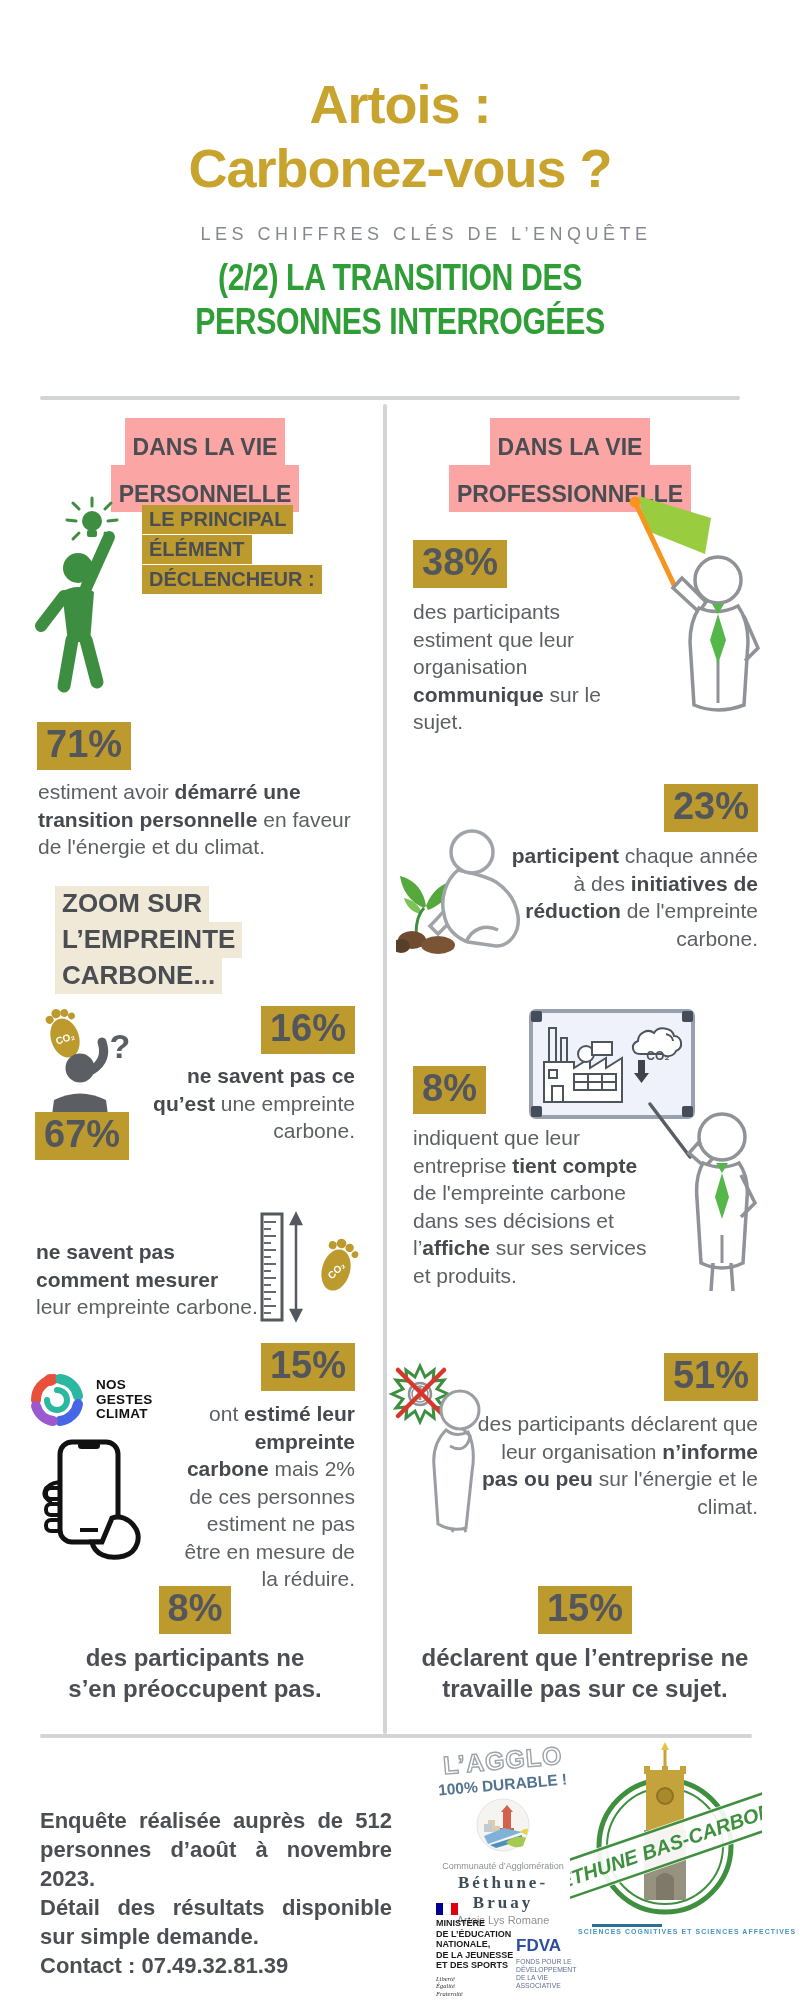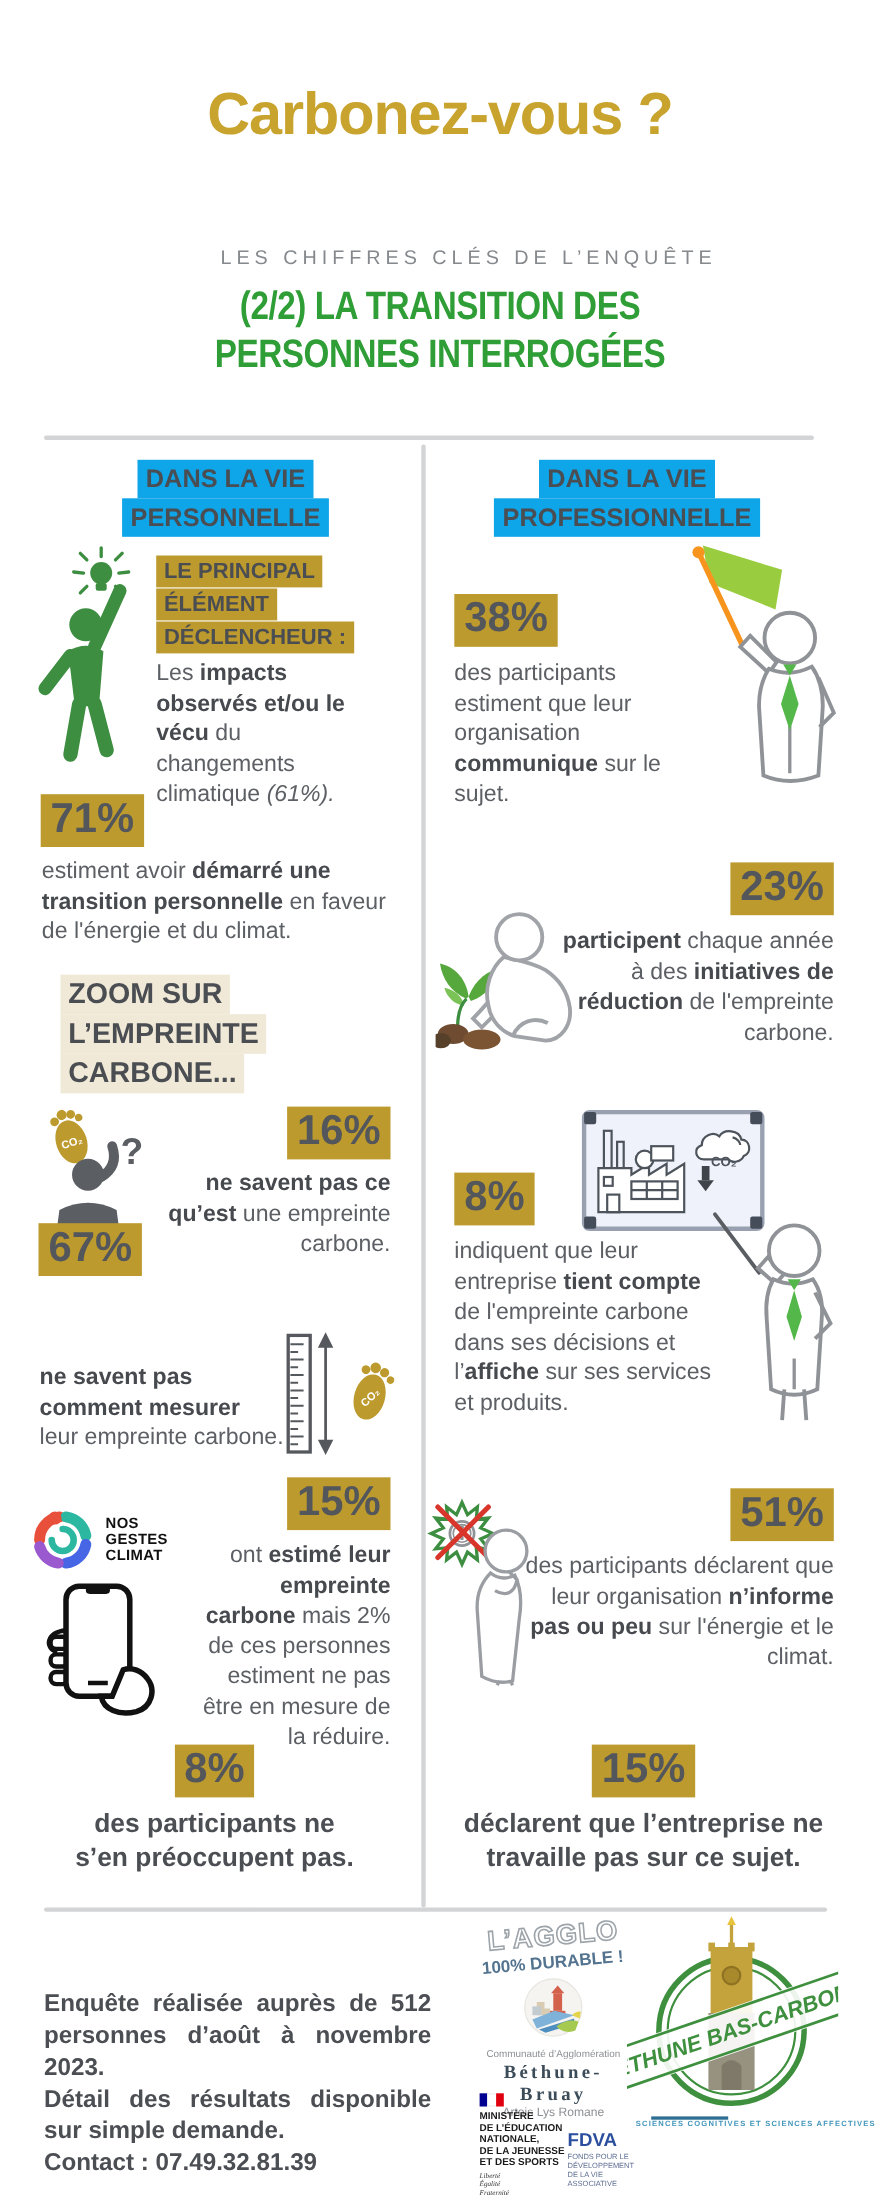--- a/index.html
+++ b/index.html
@@ -9,21 +9,21 @@
   
   .title{width:800px;text-align:center;font-weight:800;font-size:54px;line-height:64px;color:#C8A32D;letter-spacing:-1px;}
   .subtitle{width:800px;text-align:center;font-size:18px;letter-spacing:4.5px;color:#85888C;font-weight:500;margin-left:26px;}
   .bigheading{width:800px;text-align:center;font-weight:800;font-size:36px;line-height:44px;color:#2F9E36;
               transform:scaleX(0.84);transform-origin:50% 0;letter-spacing:-0.5px;}
   
   .hrule{background:#D2D4D6;height:4px;border-radius:2px;}
   .vrule{background:#D2D4D6;width:4px;border-radius:2px;}
   
   .colheader{text-align:center;font-weight:800;font-size:23px;line-height:31px;color:#4A4D52;}
-  .colheader span{background:#0ea5e9;padding:2px 8px 2px;display:inline-block;text-align:center;}
+  .colheader span{background:#fca5a5;padding:14px 8px 2px;display:inline-block;text-align:center;}
   .zoomheader{text-align:left;font-weight:800;font-size:26px;line-height:34px;color:#4A4D52;}
   .zoomheader span{background:#F0E9D7;padding:0 7px 2px;display:inline-block;}
   
   .pctbox{display:inline-block;background:#BD9A2E;color:#53565B;font-weight:800;font-size:38px;
           padding:1px 9px 5px;line-height:42px;}
   .statlabel span{display:inline-block;background:#BD9A2E;color:#4A4D52;font-weight:800;font-size:20px;
           padding:2px 7px 3px;line-height:24px;margin-bottom:1px;}
   .stattext{font-size:21px;line-height:27.5px;color:#5C5F64;}
   .stattext .rb{font-weight:800;color:#46494E;}
   .stattext .ri{font-style:italic;}
@@ -51,20 +51,21 @@
   .scalab .word .sca{color:#2D6E93;} .scalab .word .lab{color:#55A7CE;}
   .scalab .sub{font-size:6.9px;letter-spacing:1.1px;color:#4396BB;white-space:nowrap;margin-top:1px;font-weight:700;}
   .ngc-text{font-size:13.5px;font-weight:800;color:#101010;line-height:14.5px;letter-spacing:0.3px;}
 </style>
 </head>
 <body>
 
 <div id="page">
 
   <div class="abs title" style="top:72px;left:0;">
+    <div>Artois :</div>
     <div>Carbonez-vous ?</div>
   </div>
   <div class="abs subtitle" style="top:224px;left:0;">LES CHIFFRES CLÉS DE L’ENQUÊTE</div>
   <div class="abs bigheading" style="top:256px;left:0;">
     <div>(2/2) LA TRANSITION DES</div>
     <div>PERSONNES INTERROGÉES</div>
   </div>
 
   <div class="abs hrule" style="top:396px;left:40px;width:700px;"></div>
   <div class="abs vrule" style="top:404px;left:383px;height:1330px;"></div>
@@ -96,21 +97,20 @@
         <path d="M38,145 L30,191" stroke-width="13" stroke-linecap="round" fill="none"></path>
         <path d="M52,145 L63,187" stroke-width="13" stroke-linecap="round" fill="none"></path>
       </g>
     </svg>
   </div>
   <div class="abs statlabel" style="top:505px;left:142px;width:230px;">
     <span>LE PRINCIPAL</span><br>
     <span>ÉLÉMENT</span><br>
     <span>DÉCLENCHEUR :</span>
   </div>
-  <div class="abs stattext" style="top:598px;left:142px;width:195px;"><span>Les </span><span class="rb">impacts observés et/ou le vécu</span><span> du changements climatique </span><span class="ri">(61%).</span></div>
 
   <div class="abs" style="top:722px;left:37px;"><span class="pctbox">71%</span></div>
   <div class="abs stattext" style="top:778px;left:38px;width:322px;"><span>estiment avoir </span><span class="rb">démarré une transition personnelle</span><span> en faveur de l'énergie et du climat.</span></div>
 
   <div class="abs zoomheader" style="top:886px;left:55px;width:320px;">
     <span>ZOOM SUR</span><br>
     <span>L’EMPREINTE</span><br>
     <span>CARBONE...</span>
   </div>
 

